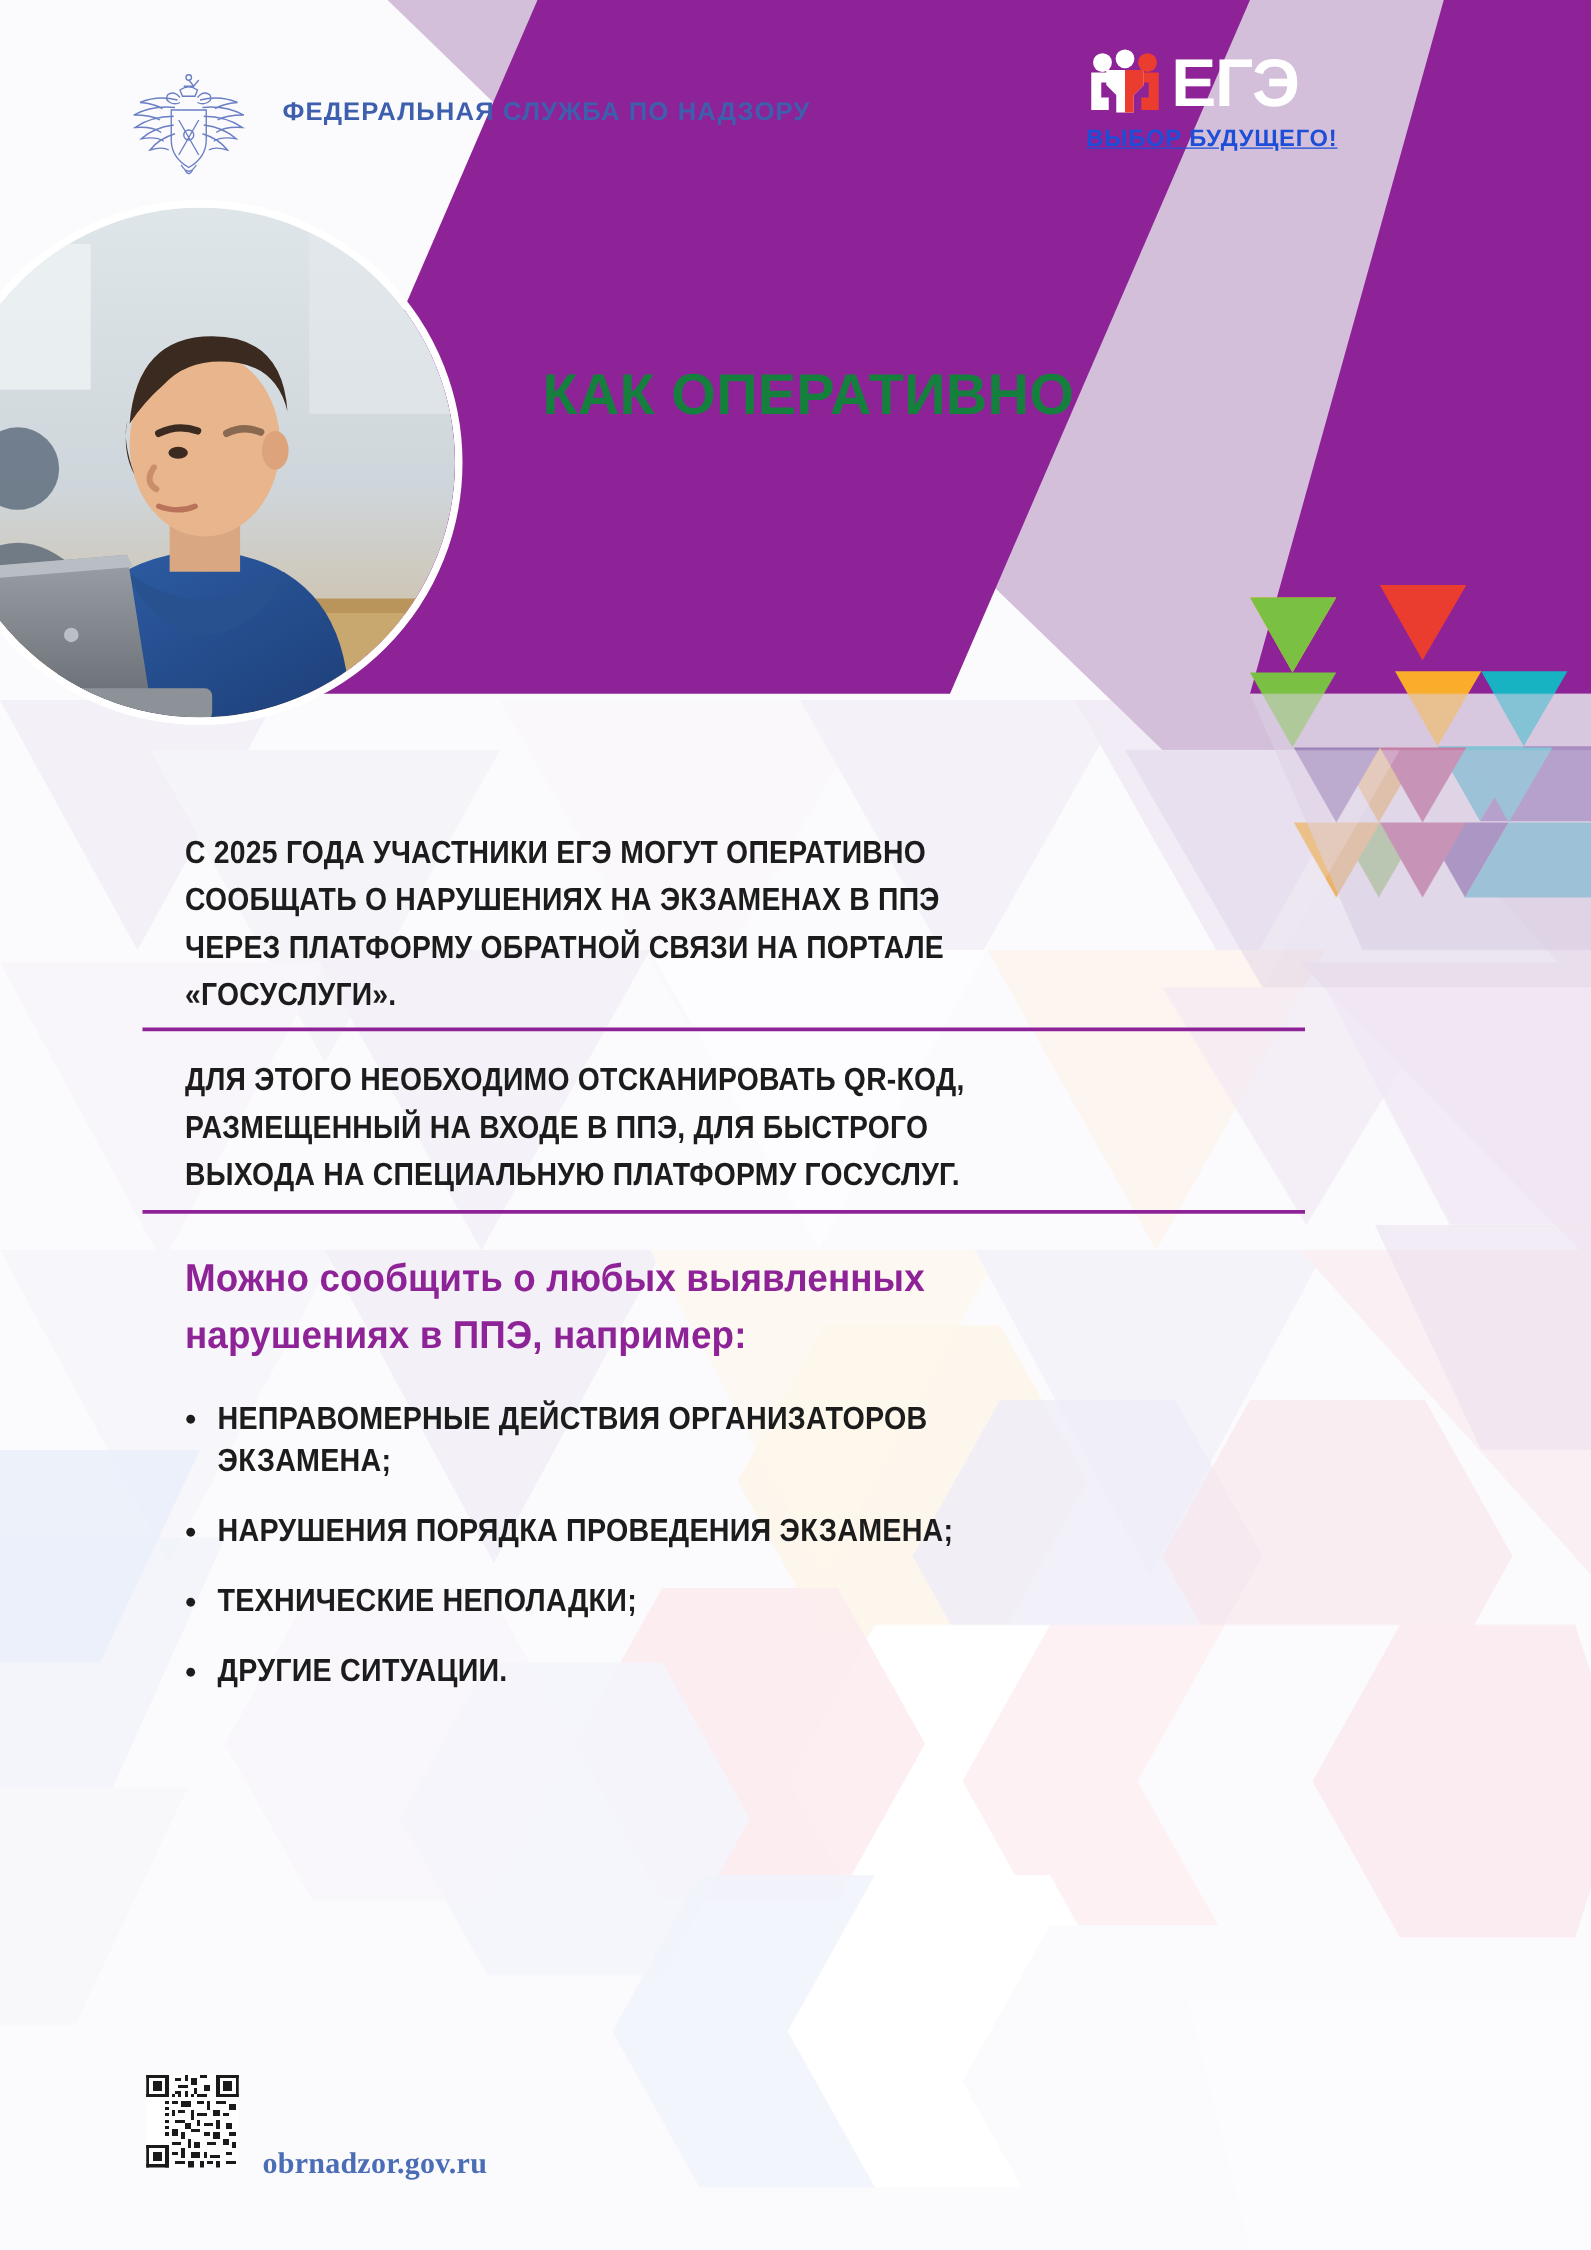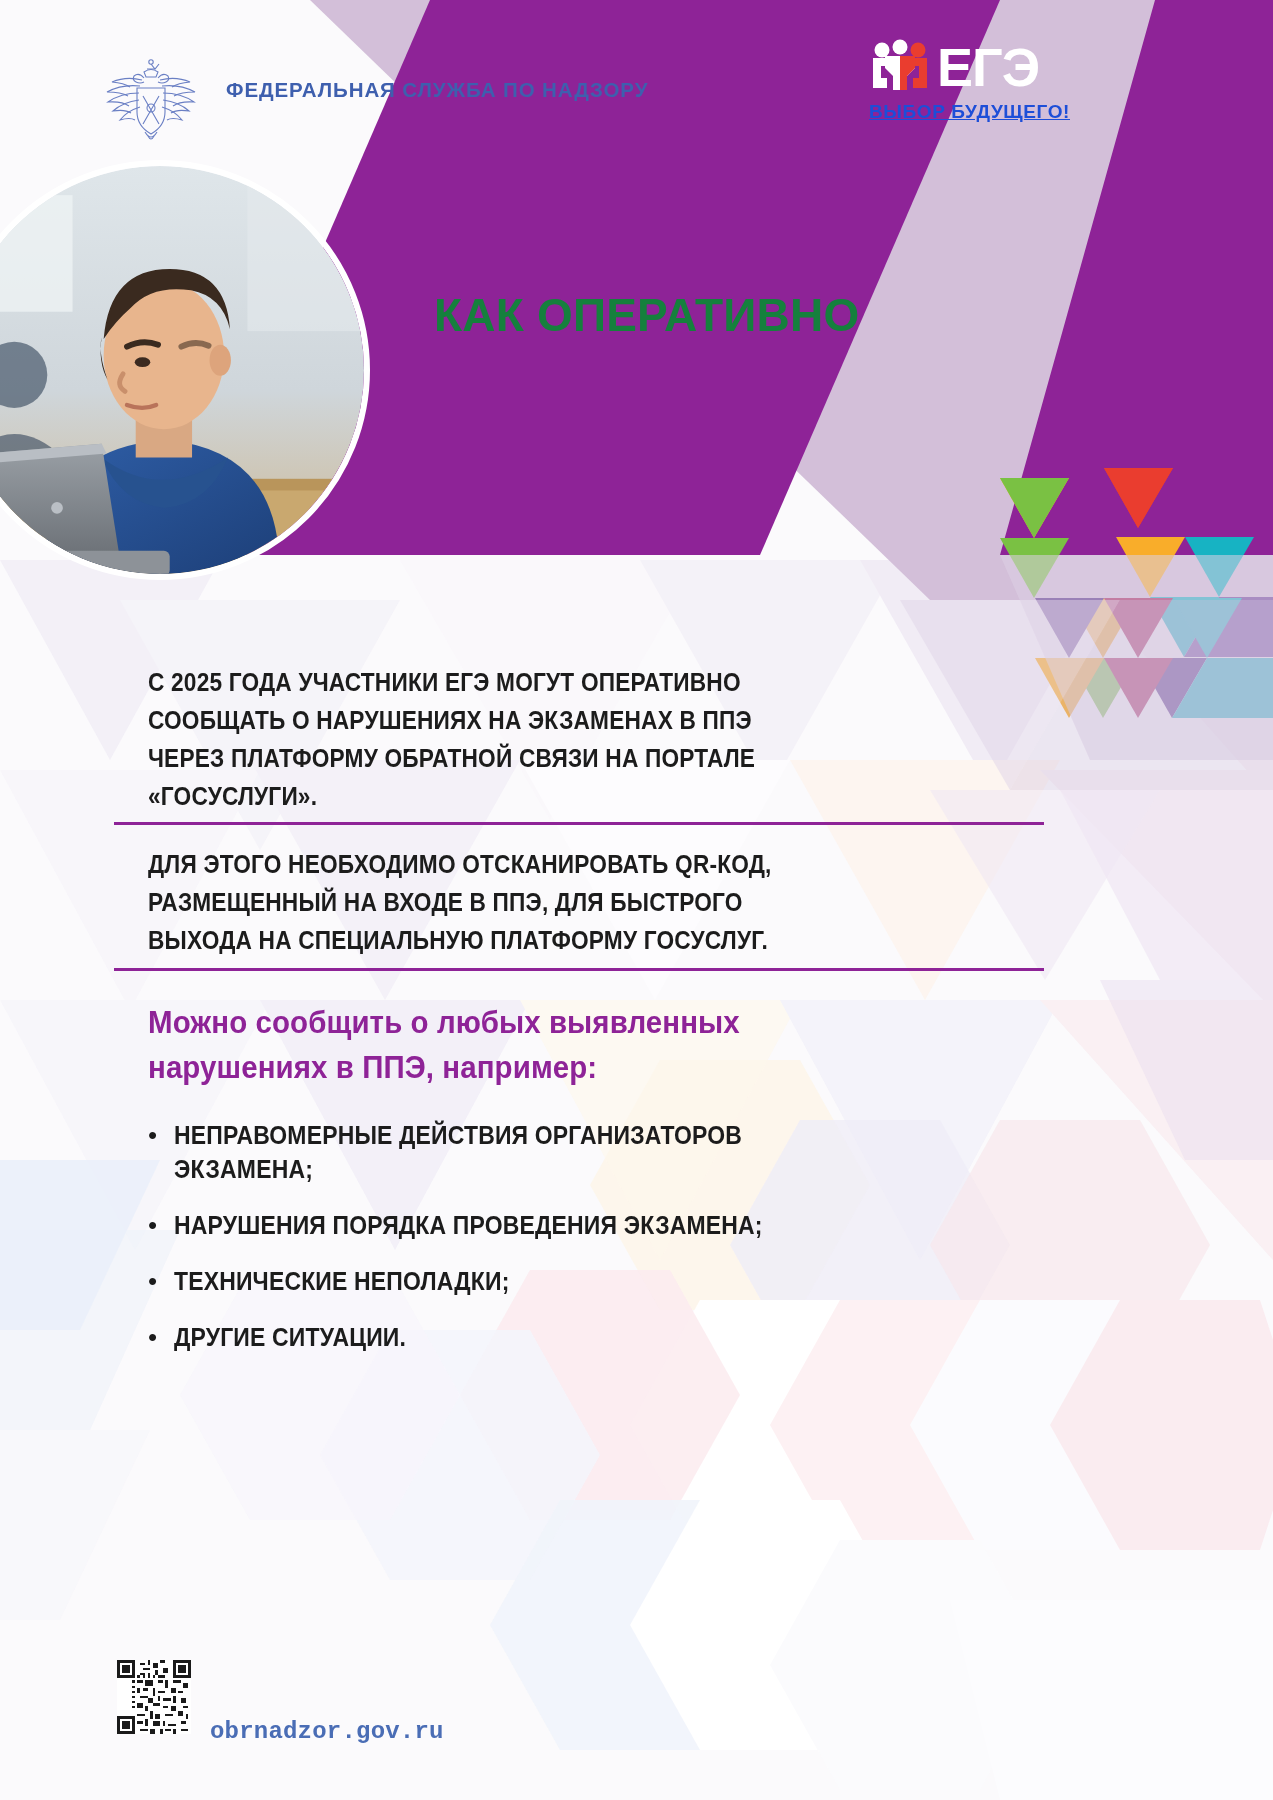--- a/index.html
+++ b/index.html
@@ -132,21 +132,21 @@
 
   
   .footer{position:absolute;left:0;top:1640px;width:1273px;height:160px;z-index:6;}
   .qr{position:absolute;left:117px;top:20px;width:74px;height:74px;}
   .site{
     position:absolute;left:210px;top:78px;
     color:#4a6db5;
     font-size:24px;
     font-weight:800;
     letter-spacing:0.2px;
-    font-family:Liberation Mono, monospace;
+    font-family:Liberation Serif, serif;
   }
 </style>
 </head>
 <body>
 
 <div id="poster">
 
   <div class="bg-layer">
     <svg width="1273" height="1800" viewBox="0 0 1273 1800">
       <defs>

